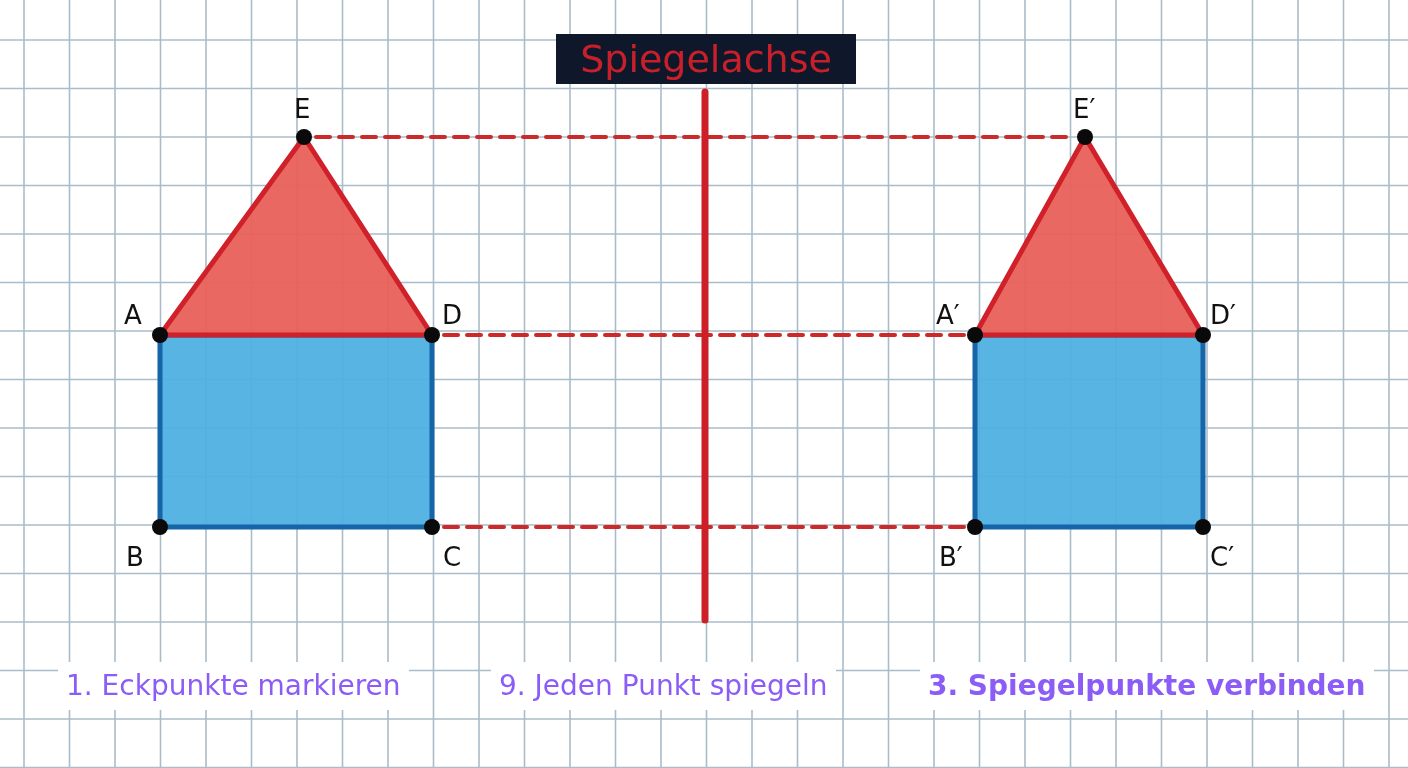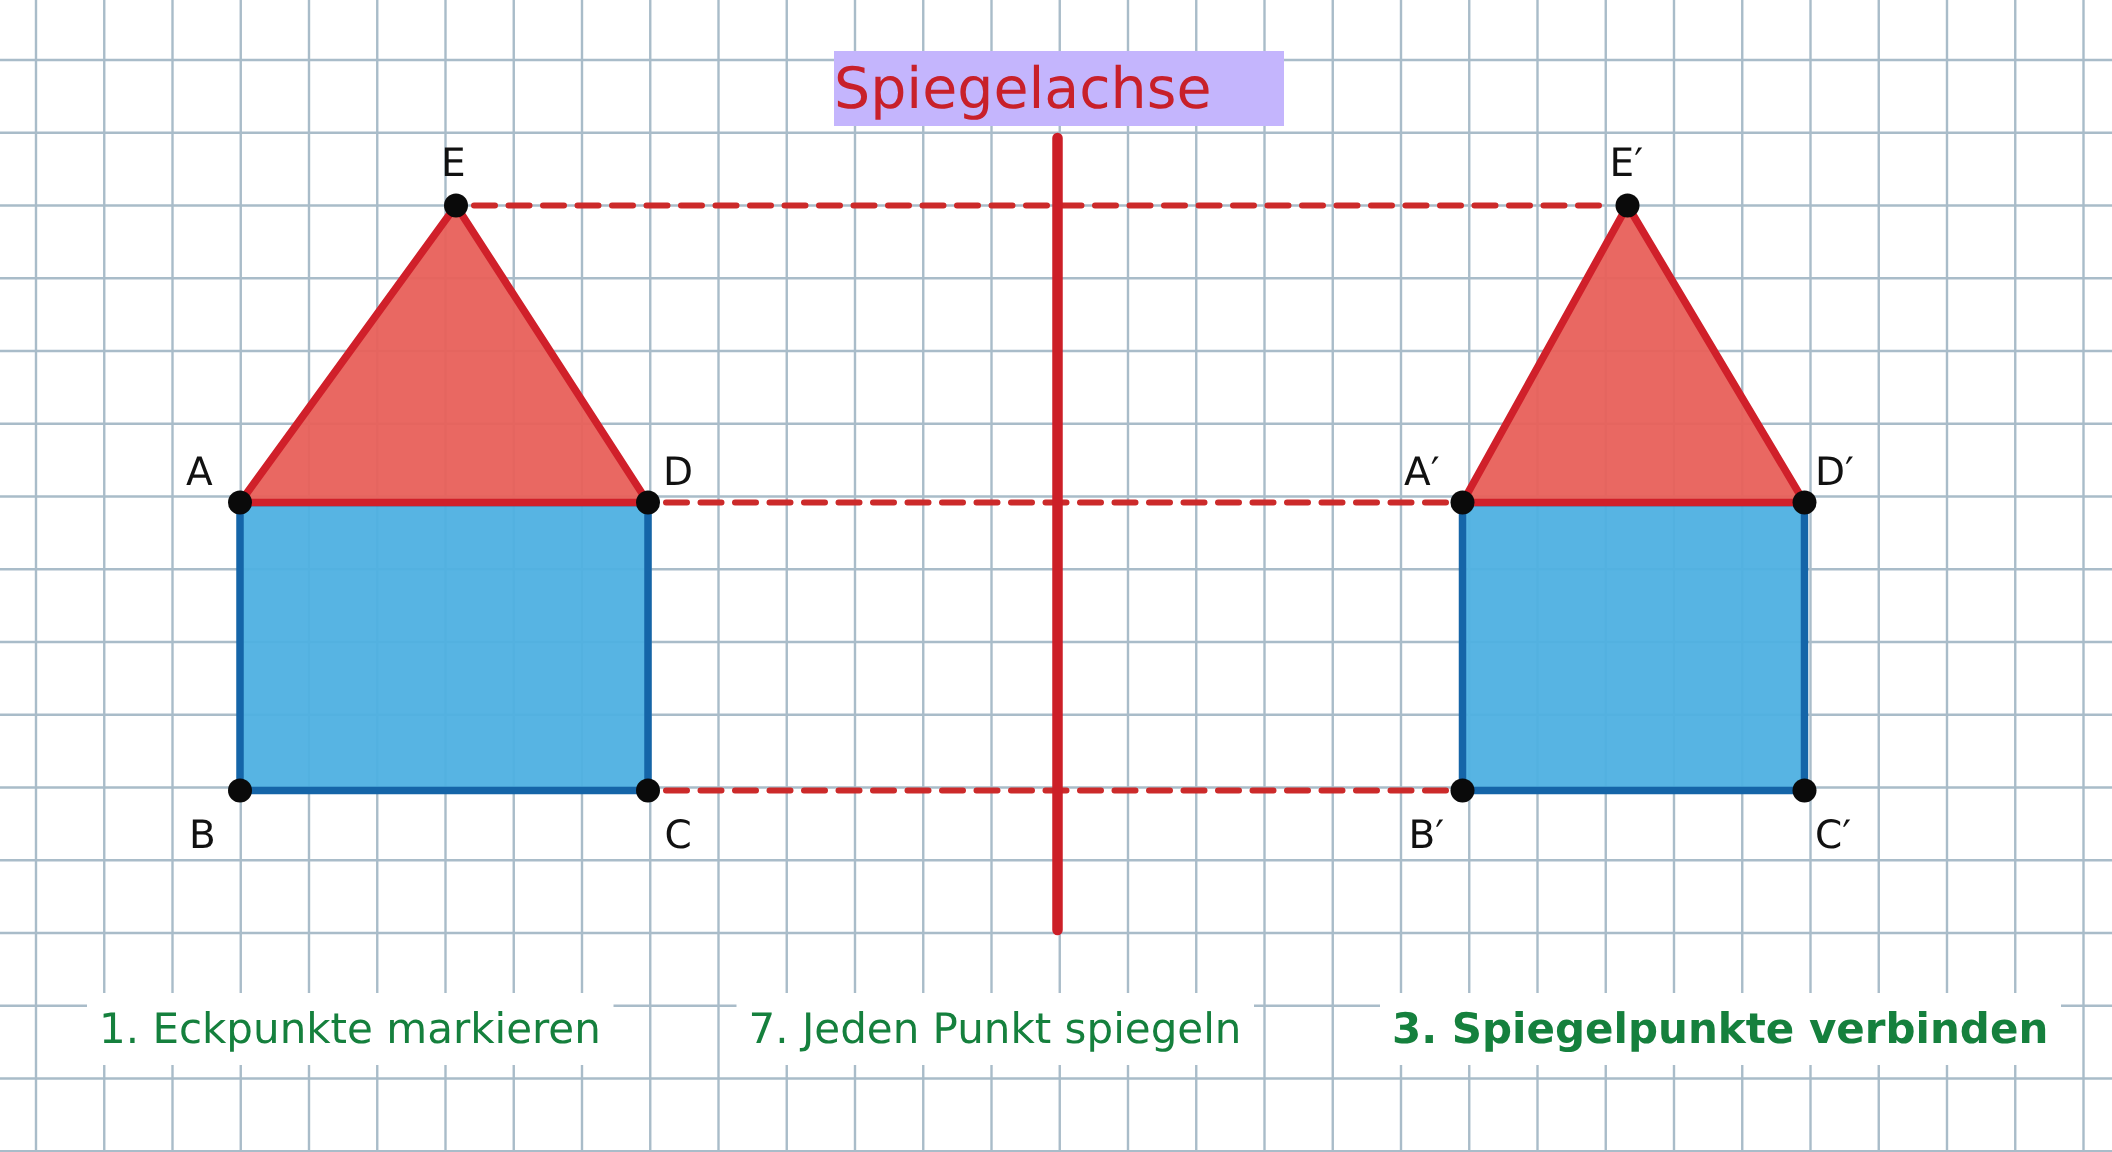--- a/index.html
+++ b/index.html
@@ -14,34 +14,34 @@
     position: absolute;
     font-family: "DejaVu Sans", sans-serif;
     font-size: 26px;
     color: #111;
     line-height: 1;
     white-space: nowrap;
   }
   .title {
     position: absolute;
     left: 556px; top: 34px; width: 300px; height: 50px;
-    background: #c4b5fd;
+    background: #0f172a;
     color: #c8202a;
     font-family: "DejaVu Sans", sans-serif;
     font-size: 38px;
-    text-align: left;
+    text-align: center;
     line-height: 50px;
   }
   .step {
     position: absolute;
     top: 662px; height: 48px;
     background: #ffffff;
     font-family: "DejaVu Sans", sans-serif;
     font-size: 28px;
-    color: #15803d;
+    color: #8b5cf6;
     line-height: 48px;
     white-space: nowrap;
     padding: 0 8px;
   }
 </style>
 </head>
 <body>
 
 <svg id="canvas" width="1408" height="768" viewBox="0 0 1408 768" xmlns="http://www.w3.org/2000/svg">
   <g id="grid">
@@ -134,14 +134,14 @@
 <span class="lbl" style="left:442px; top:302px;">D</span>
 <span class="lbl" style="left:294px; top:96px;">E</span>
 
 <span class="lbl" style="left:936px; top:302px;">A′</span>
 <span class="lbl" style="left:939px; top:544px;">B′</span>
 <span class="lbl" style="left:1210px; top:544px;">C′</span>
 <span class="lbl" style="left:1210px; top:302px;">D′</span>
 <span class="lbl" style="left:1073px; top:96px;">E′</span>
 
 <div class="step" style="left:58px;">1. Eckpunkte markieren</div>
-<div class="step" style="left:491px;">7. Jeden Punkt spiegeln</div>
+<div class="step" style="left:491px;">9. Jeden Punkt spiegeln</div>
 <div class="step" style="left:920px;font-weight:bold;">3. Spiegelpunkte verbinden</div>
 
 </body></html>

